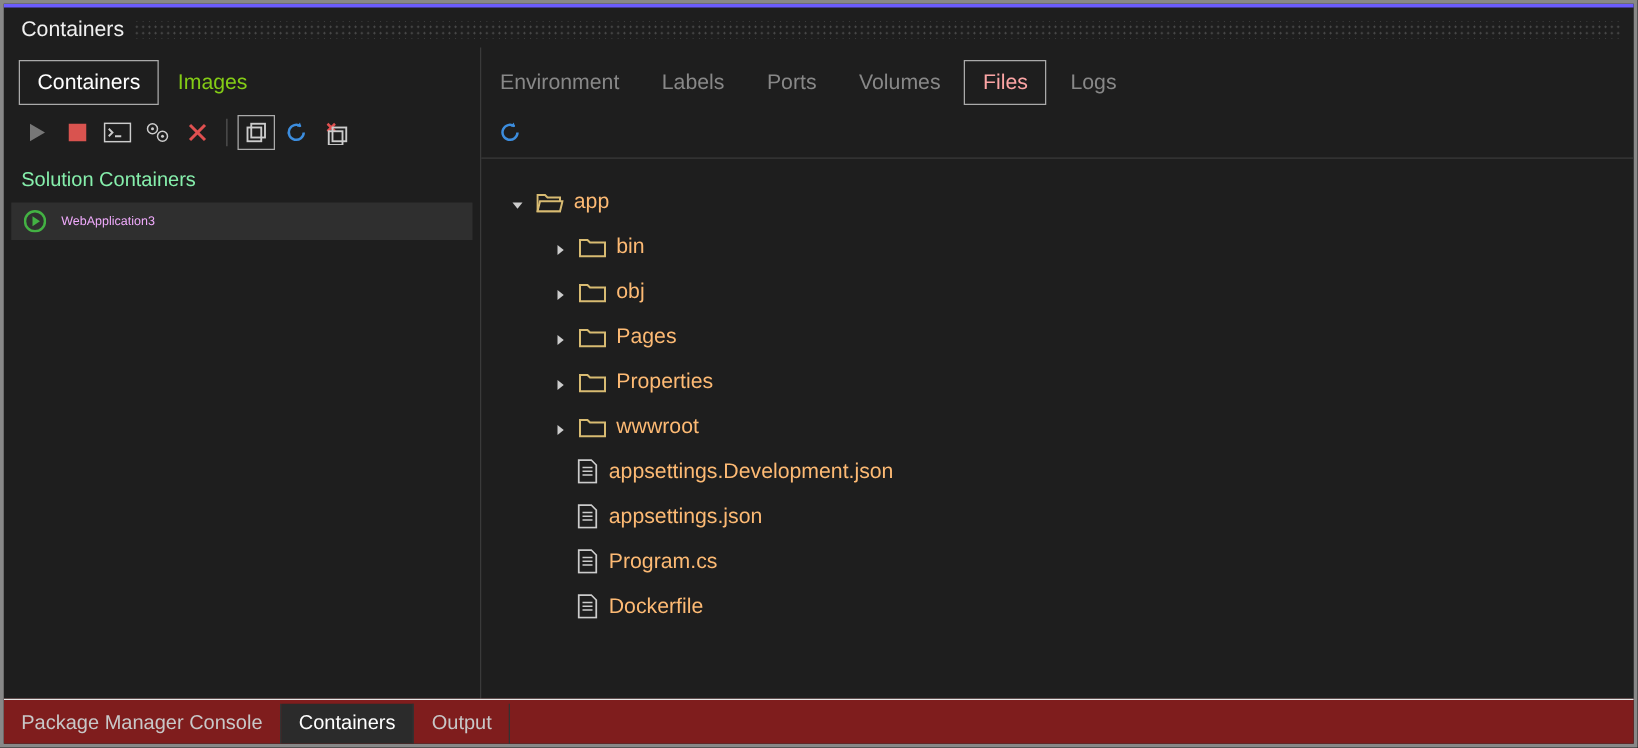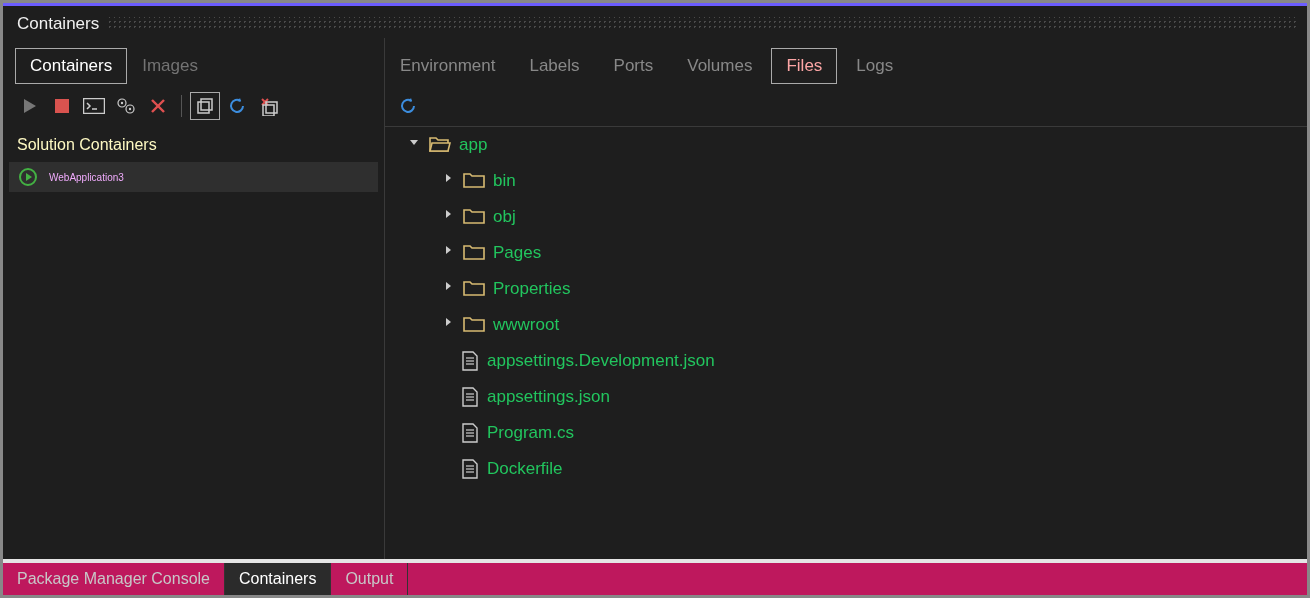--- a/index.html
+++ b/index.html
@@ -54,21 +54,21 @@
     }
     .tabs-row {
       display: flex;
       align-items: center;
       padding: 10px 6px 4px 12px;
       gap: 0;
     }
     .tab-sub {
       padding: 7px 14px;
       font-size: 17px;
-      color: #737373;
+      color: #84cc16;
       cursor: pointer;
       border: 1px solid transparent;
     }
     .tab-sub.active {
       color: #fff;
       border: 1px solid #aaa;
     }
     .right-tabs-row {
       display: flex;
       align-items: center;
@@ -104,21 +104,21 @@
     }
     .tbtn.boxed { border: 1px solid #aaa; }
     .tsep {
       width: 1px;
       height: 22px;
       background: #555;
       margin: 0 6px;
     }
     .section-label {
       font-size: 16px;
-      color: #fef9c3;
+      color: #86efac;
       padding: 10px 14px 8px 14px;
     }
     .container-list { padding: 0 6px; }
     .container-item {
       display: flex;
       align-items: center;
       gap: 12px;
       padding: 6px 10px;
       background: #2f2f2f;
       cursor: pointer;
@@ -134,47 +134,47 @@
       height: 38px;
     }
     .tree-area {
       flex: 1;
       border-top: 1px solid #3a3a3a;
       padding: 8px 4px;
       overflow: hidden;
     }
     .tree-row {
       display: flex;
-      align-items: flex-start;
+      align-items: flex-end;
       height: 36px;
       gap: 8px;
       cursor: pointer;
       font-size: 17px;
-      color: #22c55e;
+      color: #fdba74;
     }
     .expander {
       width: 14px;
       height: 14px;
       display: flex;
       align-items: center;
       justify-content: center;
       color: #ccc;
       font-size: 11px;
     }
     .tree-row .spacer { display: inline-block; }
     .bottom-tabs {
       position: absolute;
       bottom: 0;
       left: 0;
       right: 0;
       height: 36px;
       display: flex;
       align-items: flex-end;
-      background: #be185d;
-      border-top: 4px solid #e5e5e5;
+      background: #7f1d1d;
+      border-top: 1px solid #e5e5e5;
     }
     .btab {
       padding: 7px 14px;
       font-size: 16px;
       color: #c8c8c8;
       cursor: pointer;
       border-right: 1px solid #333;
       display: flex;
       align-items: center;
     }

